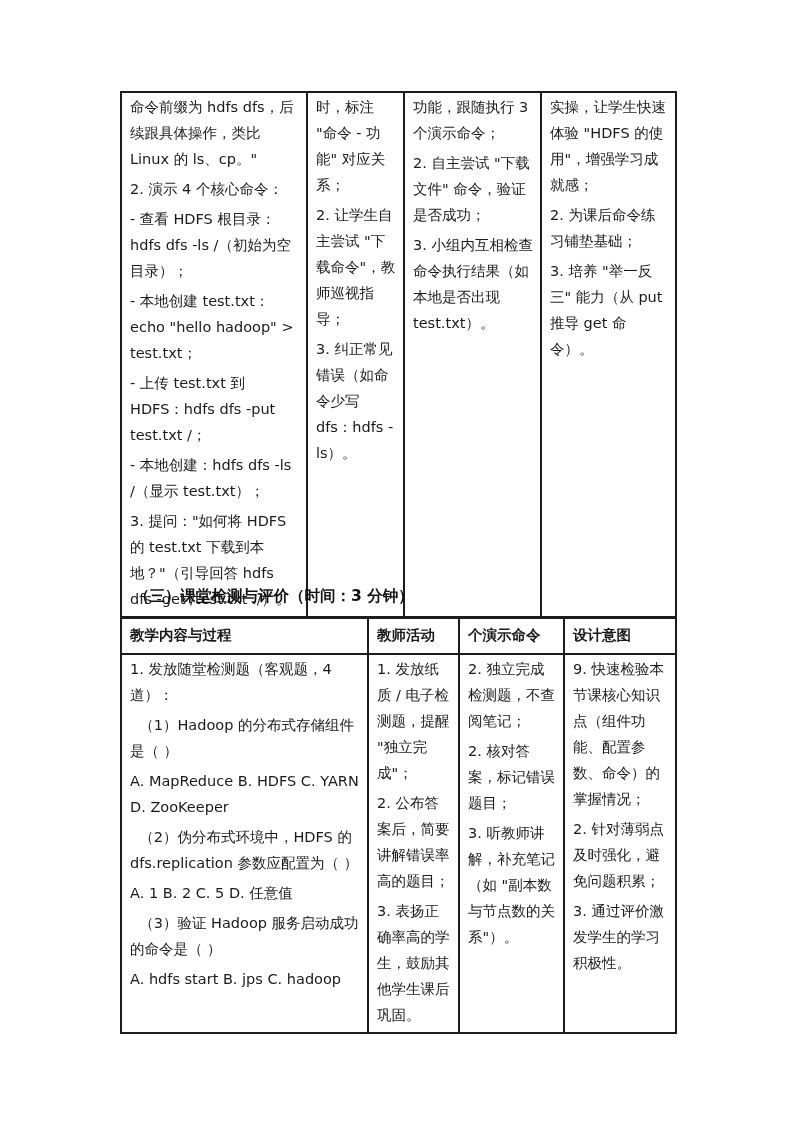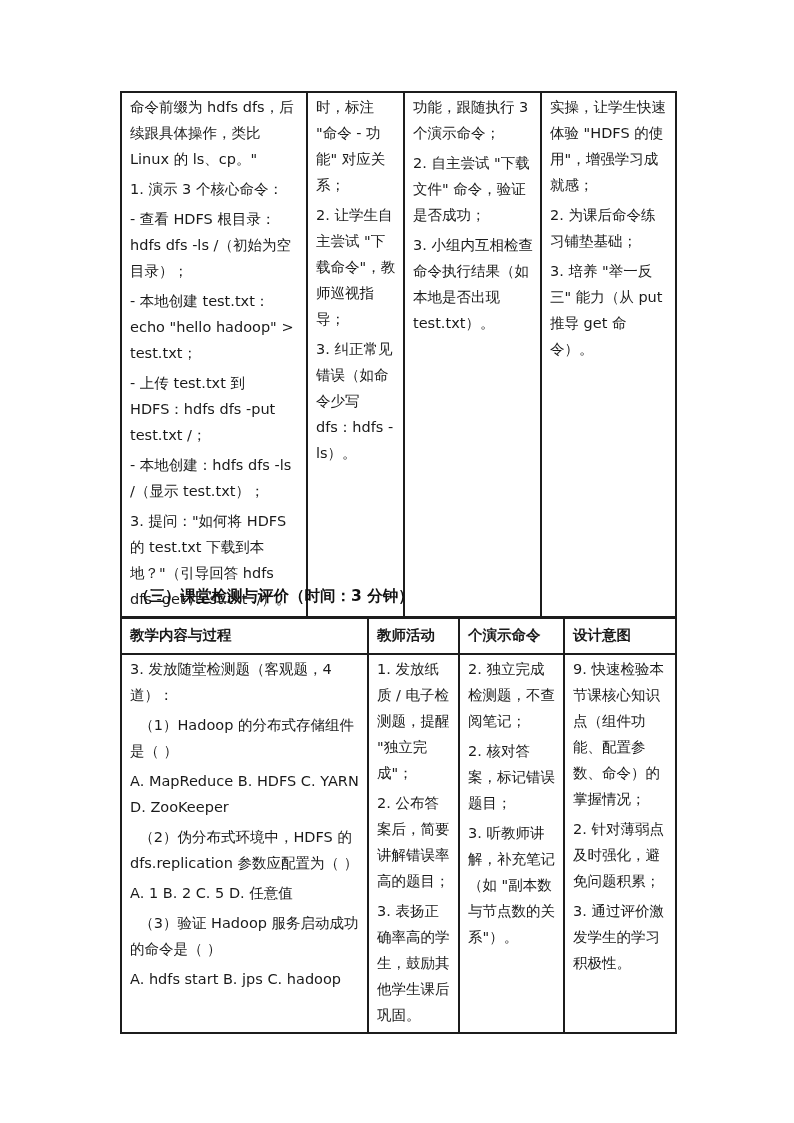--- a/index.html
+++ b/index.html
@@ -64,21 +64,21 @@
     <colgroup>
       <col style="width:186px">
       <col style="width:97px">
       <col style="width:137px">
       <col style="width:135px">
     </colgroup>
     <tbody>
       <tr>
         <td class="cell-text">
             <p class="para">命令前缀为 hdfs dfs，后续跟具体操作，类比 Linux 的 ls、cp。"</p>
-            <p class="para">1. 演示 3 个核心命令：</p>
+            <p class="para">2. 演示 4 个核心命令：</p>
             <p class="para">- 查看 HDFS 根目录：hdfs dfs -ls /（初始为空目录）；</p>
             <p class="para">- 本地创建 test.txt：echo "hello hadoop" &gt; test.txt；</p>
             <p class="para">- 上传 test.txt 到 HDFS：hdfs dfs -put test.txt /；</p>
             <p class="para">- 本地创建：hdfs dfs -ls /（显示 test.txt）；</p>
             <p class="para">3. 提问："如何将 HDFS 的 test.txt 下载到本地？"（引导回答 hdfs dfs -get /test.txt ./）。</p>
           </td>
         <td class="cell-text">
             <p class="para">时，标注 "命令 - 功能" 对应关系；</p>
             <p class="para">2. 让学生自主尝试 "下载命令"，教师巡视指导；</p>
             <p class="para">3. 纠正常见错误（如命令少写 dfs：hdfs -ls）。</p>
@@ -110,21 +110,21 @@
       <tr>
         <th>教学内容与过程</th>
         <th>教师活动</th>
         <th>个演示命令</th>
         <th>设计意图</th>
       </tr>
     </thead>
     <tbody>
       <tr>
         <td class="cell-text">
-            <p class="para">3. 发放随堂检测题（客观题，4 道）：</p>
+            <p class="para">1. 发放随堂检测题（客观题，4 道）：</p>
             <p class="para">  （1）Hadoop 的分布式存储组件是（ ）</p>
             <p class="para">A. MapReduce B. HDFS C. YARN D. ZooKeeper</p>
             <p class="para">  （2）伪分布式环境中，HDFS 的 dfs.replication 参数应配置为（ ）</p>
             <p class="para">A. 1 B. 2 C. 5 D. 任意值</p>
             <p class="para">  （3）验证 Hadoop 服务启动成功的命令是（ ）</p>
             <p class="para">A. hdfs start B. jps C. hadoop</p>
           </td>
         <td class="cell-text">
             <p class="para">1. 发放纸质 / 电子检测题，提醒 "独立完成"；</p>
             <p class="para">2. 公布答案后，简要讲解错误率高的题目；</p>

